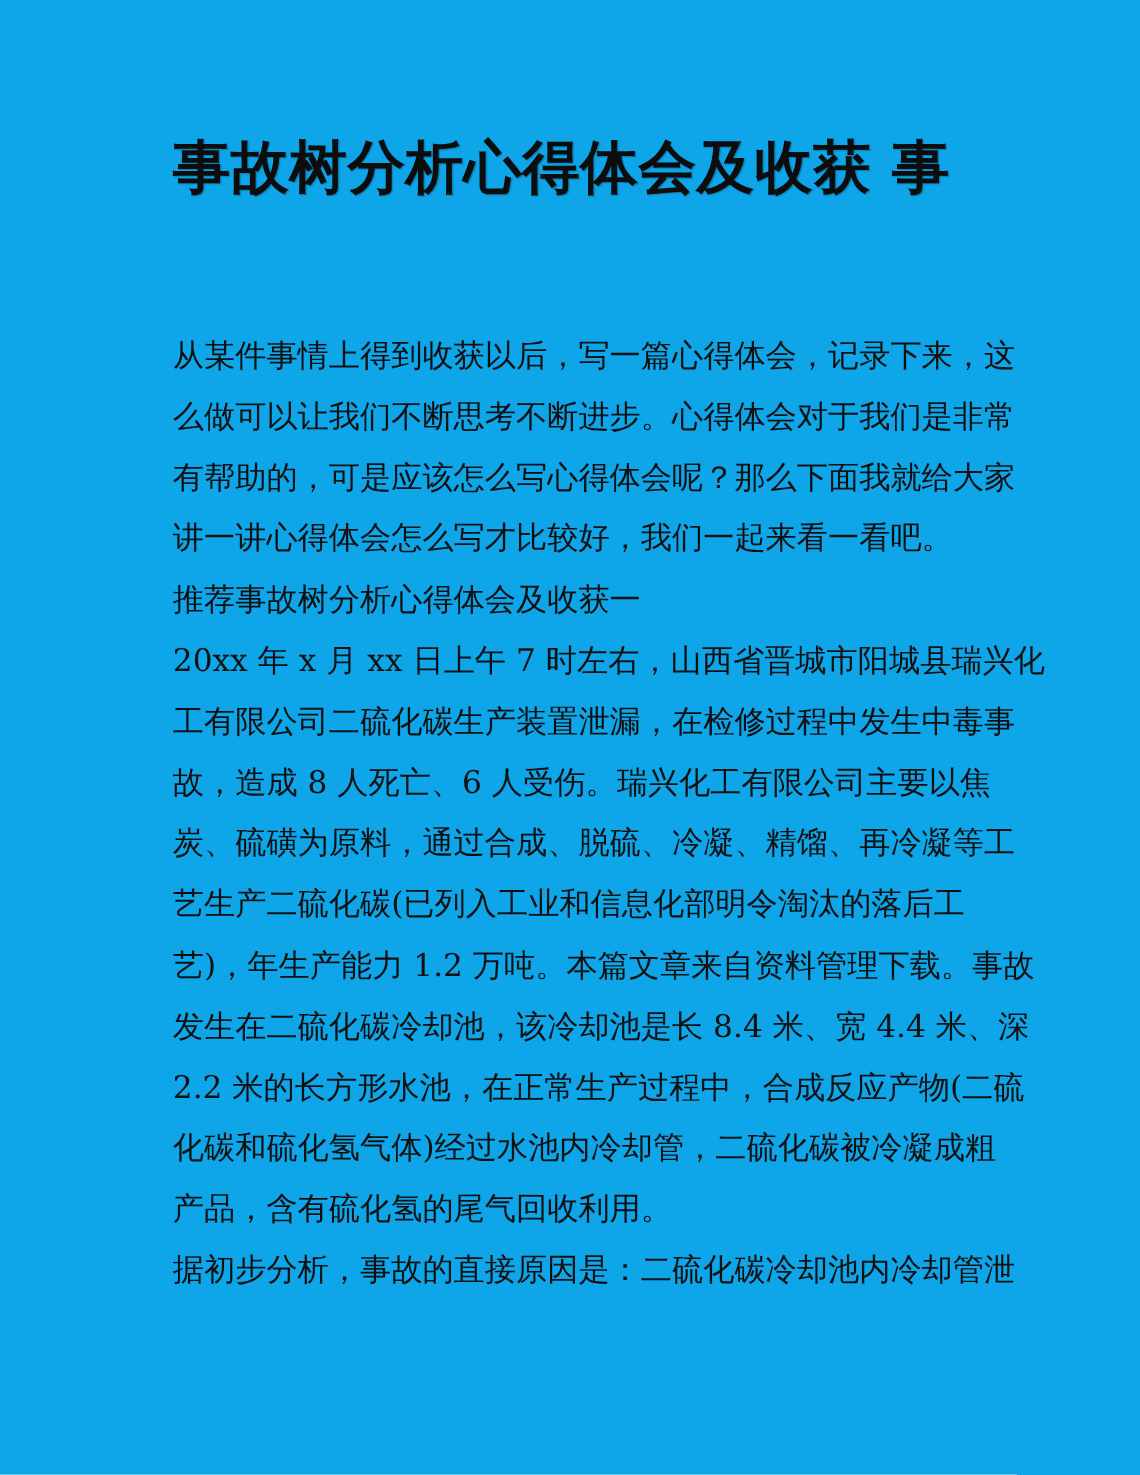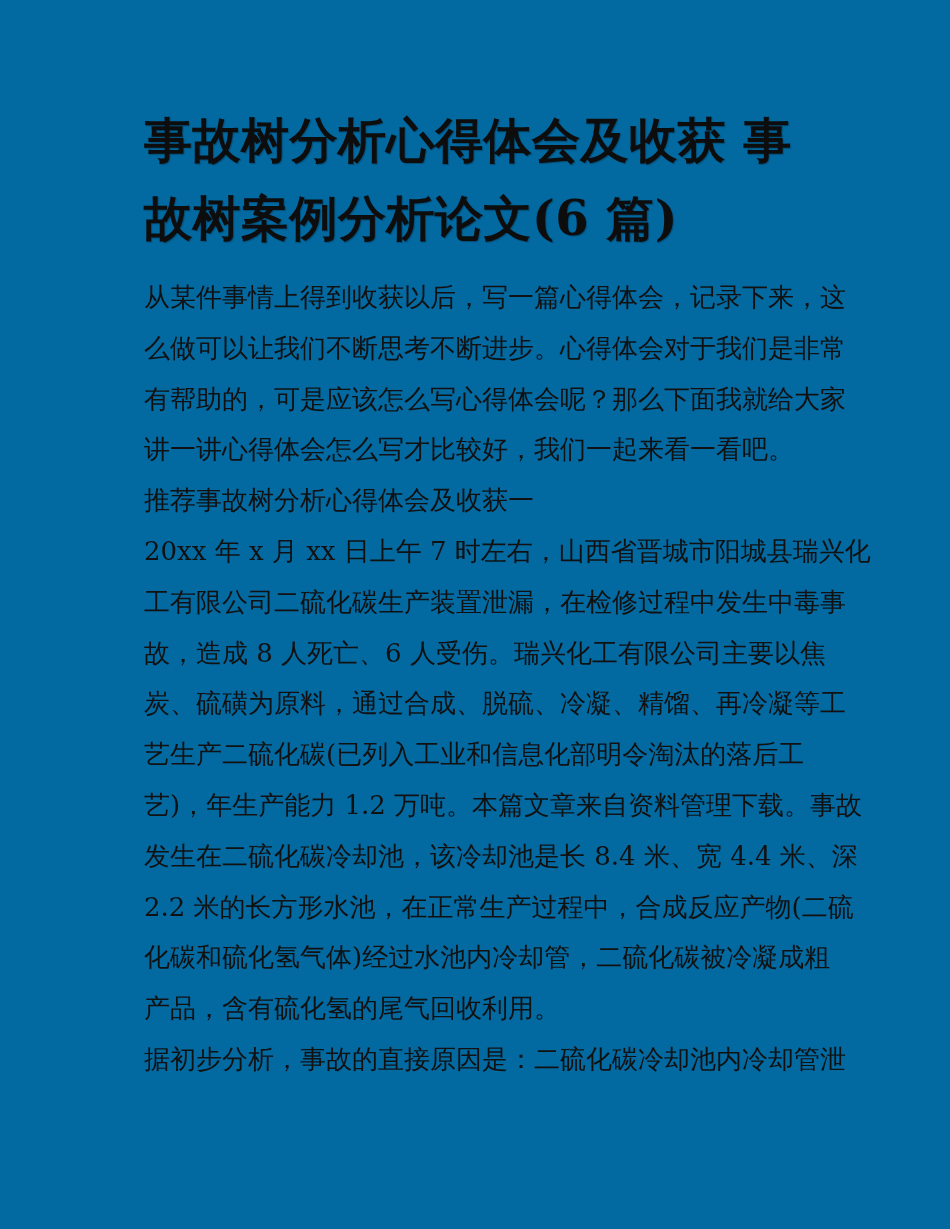--- a/index.html
+++ b/index.html
@@ -4,21 +4,21 @@
 <style>
   html, body {
     margin: 0;
     padding: 0;
     background: #ffffff;
   }
   .page {
     position: relative;
     width: 950px;
     height: 1229px;
-    background: #0369a1;
+    background: #0ea5e9;
     overflow: hidden;
     font-family: "DejaVu Serif", "Liberation Serif", serif;
     color: #0d0d0d;
   }
   .doc-title {
     position: absolute;
     left: 144px;
     top: 101px;
     margin: 0;
     font-size: 48px;
@@ -44,16 +44,16 @@
     height: 50.8px;
   }
   .title-line {
     height: 78px;
   }
 </style>
 </head>
 <body>
 
 <div class="page">
-  <h1 class="doc-title"><div class="title-line">事故树分析心得体会及收获 事</div><div class="title-line">故树案例分析论文(6 篇)</div></h1>
+  <h1 class="doc-title"><div class="title-line">事故树分析心得体会及收获 事</div></h1>
 
   <div class="doc-body"><div class="text-line">从某件事情上得到收获以后，写一篇心得体会，记录下来，这</div><div class="text-line">么做可以让我们不断思考不断进步。心得体会对于我们是非常</div><div class="text-line">有帮助的，可是应该怎么写心得体会呢？那么下面我就给大家</div><div class="text-line">讲一讲心得体会怎么写才比较好，我们一起来看一看吧。</div><div class="text-line">推荐事故树分析心得体会及收获一</div><div class="text-line">20xx 年 x 月 xx 日上午 7 时左右，山西省晋城市阳城县瑞兴化</div><div class="text-line">工有限公司二硫化碳生产装置泄漏，在检修过程中发生中毒事</div><div class="text-line">故，造成 8 人死亡、6 人受伤。瑞兴化工有限公司主要以焦</div><div class="text-line">炭、硫磺为原料，通过合成、脱硫、冷凝、精馏、再冷凝等工</div><div class="text-line">艺生产二硫化碳(已列入工业和信息化部明令淘汰的落后工</div><div class="text-line">艺)，年生产能力 1.2 万吨。本篇文章来自资料管理下载。事故</div><div class="text-line">发生在二硫化碳冷却池，该冷却池是长 8.4 米、宽 4.4 米、深</div><div class="text-line">2.2 米的长方形水池，在正常生产过程中，合成反应产物(二硫</div><div class="text-line">化碳和硫化氢气体)经过水池内冷却管，二硫化碳被冷凝成粗</div><div class="text-line">产品，含有硫化氢的尾气回收利用。</div><div class="text-line">据初步分析，事故的直接原因是：二硫化碳冷却池内冷却管泄</div></div>
 </div>
 
 </body></html>

